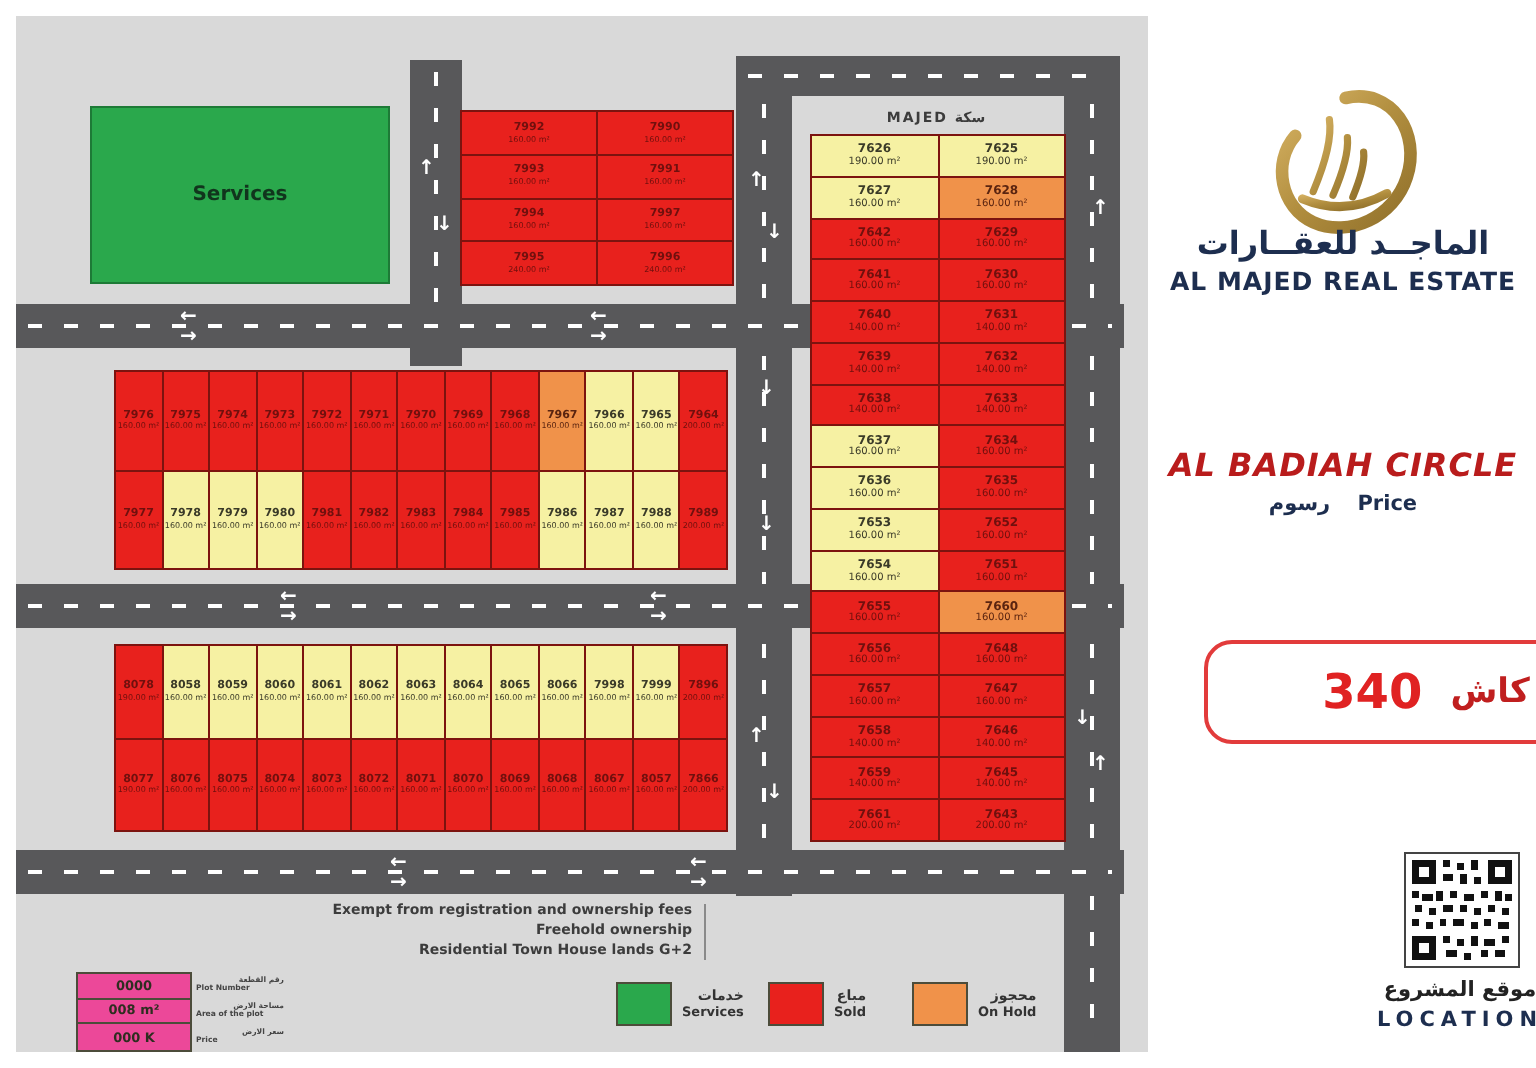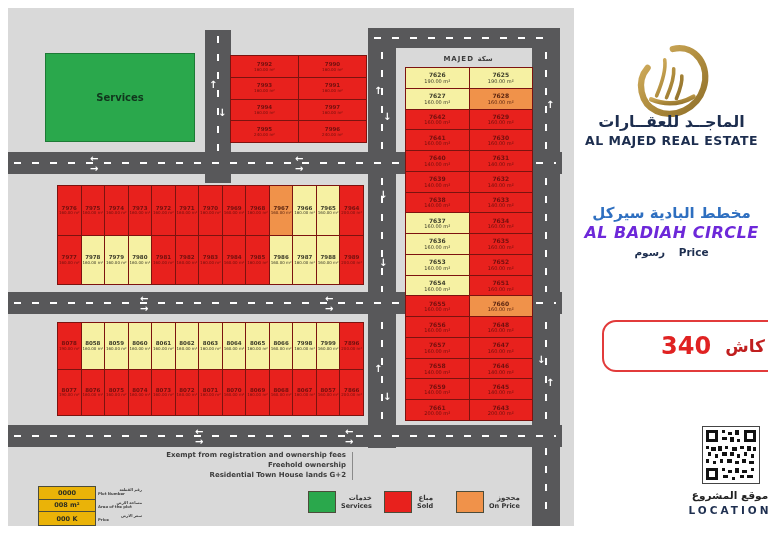--- a/index.html
+++ b/index.html
@@ -32,21 +32,21 @@
   .pa{font-size:4px;line-height:1.1;}
   .b-right .pn{font-size:6px;}
   .b-right .pa{font-size:5px;}
   
   .notes-en{position:absolute;left:142px;top:442px;width:196px;text-align:right;
     font-size:7px;font-weight:bold;color:#3c3c3c;line-height:10px;}
   .notes-div{position:absolute;left:344px;top:444px;width:1px;height:28px;background:#8a8a8a;}
   .notes-ar{position:absolute;left:352px;top:442px;width:150px;text-align:right;
     font-size:7px;font-weight:bold;color:#3c3c3c;line-height:10px;}
   
-  .key-card{position:absolute;left:30px;top:478px;width:56px;height:38px;background:#eab308;
+  .key-card{position:absolute;left:30px;top:478px;width:56px;height:38px;background:#ec4899;
     border:1px solid #4c4c3a;display:grid;grid-template-rows:1fr 1fr 1fr;}
   .key-card>div{display:flex;align-items:center;justify-content:center;border-bottom:1px solid #4c4c3a;
     font-size:6.5px;font-weight:bold;color:#2e2e20;}
   .key-card>div:last-child{border-bottom:none;}
   .key-labels{position:absolute;left:90px;top:477px;width:44px;}
   .key-labels .kl{height:13px;line-height:1.05;font-size:3.8px;color:#444;font-weight:bold;
     display:flex;flex-direction:column;justify-content:center;}
   .lg-item{position:absolute;top:483px;display:flex;align-items:center;gap:5px;}
   .swatch{width:26px;height:20px;border:1px solid #4c4c3a;display:inline-block;flex:0 0 auto;}
   .sw-y{background:#f6f1a3;} .sw-g{background:#2aa84c;} .sw-r{background:#e8211d;} .sw-o{background:#f0924a;}
@@ -56,21 +56,21 @@
   
   .panel{position:absolute;left:575px;top:0;width:193px;height:534px;background:#fff;}
   .logo{position:absolute;left:51px;top:40px;width:90px;height:78px;}
   .brand-ar{position:absolute;left:0;top:112px;width:100%;text-align:center;
     font-size:16px;font-weight:bold;color:#1d2e4f;}
   .brand-en{position:absolute;left:0;top:133px;width:100%;text-align:center;
     font-size:12.5px;font-weight:bold;color:#1d2e4f;letter-spacing:.5px;}
   .title-ar{position:absolute;left:0;top:204px;width:100%;text-align:center;
     font-size:15px;font-weight:bold;color:#2e6fc0;}
   .title-en{position:absolute;left:0;top:223px;width:100%;text-align:center;
-    font-size:16px;font-weight:bold;font-style:italic;color:#6d28d9;letter-spacing:.5px;}
+    font-size:16px;font-weight:bold;font-style:italic;color:#b91c1c;letter-spacing:.5px;}
   .city{position:absolute;left:0;top:246px;width:100%;text-align:center;
     font-size:10.5px;font-weight:bold;color:#1d2e4f;}
   .city .ar{margin-right:10px;}
   .cash{position:absolute;left:27px;top:320px;width:158px;height:48px;border:2px solid #e23b3b;
     border-radius:14px;background:#fff;display:flex;align-items:center;justify-content:center;gap:14px;padding-left:30px;}
   .cash-num{font-size:24px;font-weight:bold;color:#e02222;}
   .cash-word{font-size:17px;font-weight:bold;color:#c01f1f;}
   .qr{position:absolute;left:127px;top:426px;width:58px;height:58px;border:1px solid #444;
     background:#fff;padding:3px;box-sizing:border-box;}
   .qr svg{width:100%;height:100%;display:block;}
@@ -545,21 +545,21 @@
       <span class="swatch sw-r"></span>
       <span class="lg-lab">
         <span class="ar" dir="rtl">مباع</span>
         <span class="en">Sold</span>
       </span>
     </div>
     <div class="lg-item" style="left:448px">
       <span class="swatch sw-o"></span>
       <span class="lg-lab">
         <span class="ar" dir="rtl">محجوز</span>
-        <span class="en">On Price</span>
+        <span class="en">On Hold</span>
       </span>
     </div>
   </div>
 
   <aside class="panel">
     <div class="logo">
       <svg viewBox="0 0 100 100" xmlns="http://www.w3.org/2000/svg">
         <defs>
           <linearGradient id="gld" x1="0" y1="0" x2="1" y2="1">
             <stop offset="0" stop-color="#d8b465"></stop>
@@ -567,21 +567,20 @@
               <stop offset="1" stop-color="#8f6f2a"></stop>
           </linearGradient>
         </defs>
         <path d="M52 10 C 78 4, 94 30, 86 54 C 79 76, 54 88, 34 79 C 16 71, 11 46, 24 31" fill="none" stroke="url(#gld)" stroke-width="7" stroke-linecap="round"></path>
         <path d="M34 62 q 11 -26 9 -40 M45 64 q 9 -21 8 -32 M56 65 q 7 -17 6 -25" stroke="url(#gld)" stroke-width="4" fill="none" stroke-linecap="round"></path>
         <path d="M28 66 q 24 10 47 -3" stroke="url(#gld)" stroke-width="5" fill="none" stroke-linecap="round"></path>
       </svg>
     </div>
     <div class="brand-ar" dir="rtl">الماجــد للعقــارات</div>
     <div class="brand-en">AL MAJED REAL ESTATE</div>
-    <div class="title-ar" dir="rtl">مخطط البادية سيركل</div>
     <div class="title-en">AL BADIAH CIRCLE</div>
     <div class="city">
       <span class="ar">رسوم</span>
       <span>Price</span>
     </div>
     <div class="cash">
       <span class="cash-num">340</span>
       <span class="cash-word">كاش</span>
     </div>
     <div class="qr">

